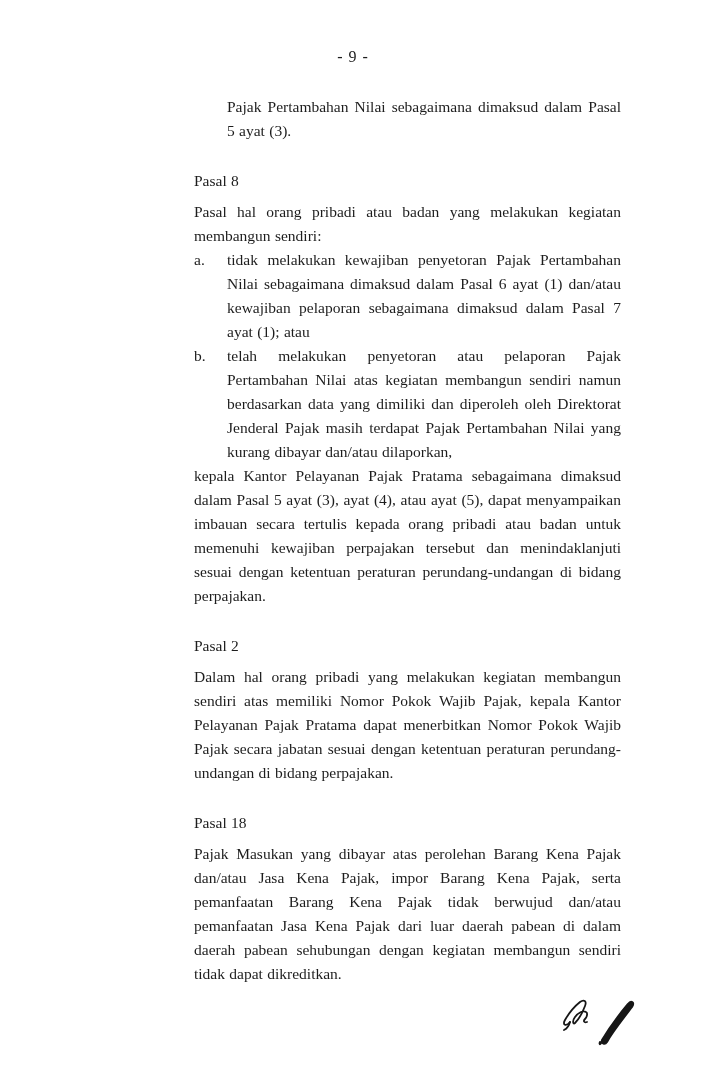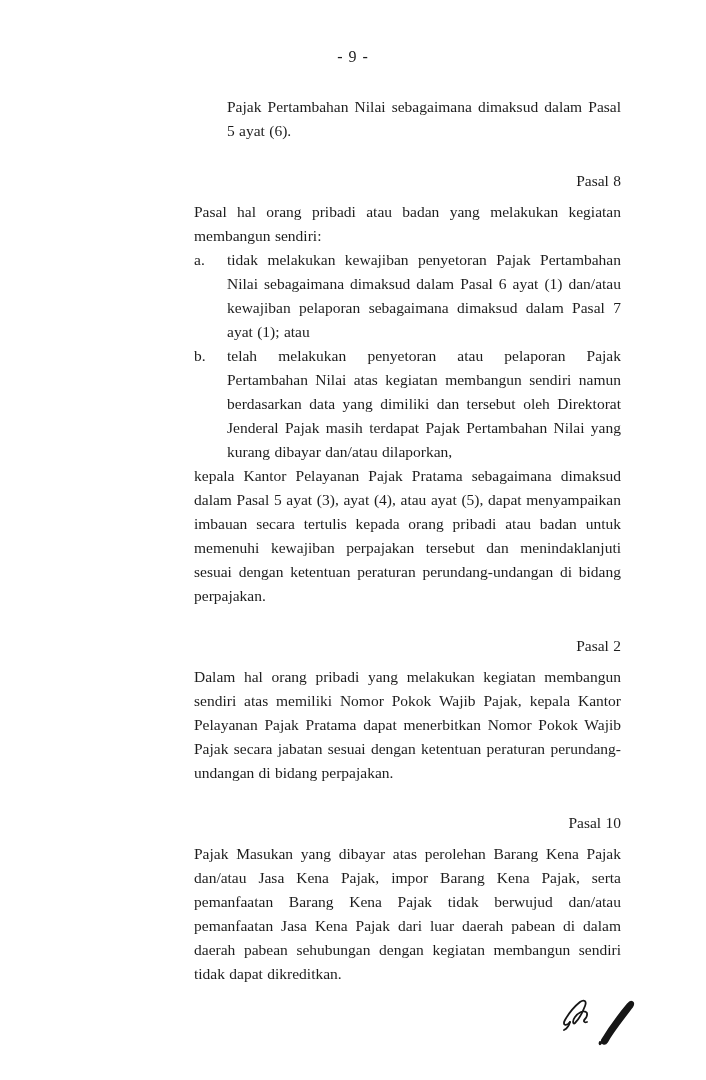--- a/index.html
+++ b/index.html
@@ -22,56 +22,56 @@
     position: absolute;
     left: 194px; top: 95px; width: 427px;
     font-size: 15.5px;
     line-height: 24px;
     text-align: justify;
     word-spacing: 0.03em;
   }
   .content p { margin: 0; }
   .indent { padding-left: 33px; }
   .heading {
-    text-align: right;
+    text-align: left;
     margin: 26px 0 7px 0;
   }
   .hang { position: relative; padding-left: 33px; }
   .hang .marker { position: absolute; left: 0; top: 0; }
   .sig {
     position: absolute;
     left: 556px; top: 976px;
     width: 90px; height: 72px;
   }
 </style>
 </head>
 <body>
 
 <div class="pageno">- 9 -</div>
 
 <div class="content">
 
-  <p class="indent">Pajak Pertambahan Nilai sebagaimana dimaksud dalam Pasal 5 ayat (6).</p>
+  <p class="indent">Pajak Pertambahan Nilai sebagaimana dimaksud dalam Pasal 5 ayat (3).</p>
 
   <div class="heading">Pasal 8</div>
   <p>Pasal hal orang pribadi atau badan yang melakukan kegiatan membangun sendiri:</p>
   <div class="hang">
     <span class="marker">a.</span>
     <span>tidak melakukan kewajiban penyetoran Pajak Pertambahan Nilai sebagaimana dimaksud dalam Pasal 6 ayat (1) dan/atau kewajiban pelaporan sebagaimana dimaksud dalam Pasal 7 ayat (1); atau</span>
   </div>
   <div class="hang">
     <span class="marker">b.</span>
-    <span>telah melakukan penyetoran atau pelaporan Pajak Pertambahan Nilai atas kegiatan membangun sendiri namun berdasarkan data yang dimiliki dan tersebut oleh Direktorat Jenderal Pajak masih terdapat Pajak Pertambahan Nilai yang kurang dibayar dan/atau dilaporkan,</span>
+    <span>telah melakukan penyetoran atau pelaporan Pajak Pertambahan Nilai atas kegiatan membangun sendiri namun berdasarkan data yang dimiliki dan diperoleh oleh Direktorat Jenderal Pajak masih terdapat Pajak Pertambahan Nilai yang kurang dibayar dan/atau dilaporkan,</span>
   </div>
   <p>kepala Kantor Pelayanan Pajak Pratama sebagaimana dimaksud dalam Pasal 5 ayat (3), ayat (4), atau ayat (5), dapat menyampaikan imbauan secara tertulis kepada orang pribadi atau badan untuk memenuhi kewajiban perpajakan tersebut dan menindaklanjuti sesuai dengan ketentuan peraturan perundang-undangan di bidang perpajakan.</p>
 
   <div class="heading">Pasal 2</div>
   <p>Dalam hal orang pribadi yang melakukan kegiatan membangun sendiri atas memiliki Nomor Pokok Wajib Pajak, kepala Kantor Pelayanan Pajak Pratama dapat menerbitkan Nomor Pokok Wajib Pajak secara jabatan sesuai dengan ketentuan peraturan perundang-undangan di bidang perpajakan.</p>
 
-  <div class="heading">Pasal 10</div>
+  <div class="heading">Pasal 18</div>
   <p>Pajak Masukan yang dibayar atas perolehan Barang Kena Pajak dan/atau Jasa Kena Pajak, impor Barang Kena Pajak, serta pemanfaatan Barang Kena Pajak tidak berwujud dan/atau pemanfaatan Jasa Kena Pajak dari luar daerah pabean di dalam daerah pabean sehubungan dengan kegiatan membangun sendiri tidak dapat dikreditkan.</p>
 
 </div>
 
 <svg class="sig" viewBox="0 0 90 72">
   <g>
     <path d="M14,46 c-4,5 -8,3 -5,-2 c4,-7 10,-14 15,-18 c4,-3 7,-1 5,4 c-3,8 -8,15 -10,17 c-2,2 -3,-2 0,-6 c3,-4 8,-7 11,-5 c2,1 1,5 -1,7 c-2,2 -1,4 2,3" fill="none" stroke="#161616" stroke-width="1.8" stroke-linecap="round" stroke-linejoin="round"></path>
     <path d="M14,46 c-1,4 -4,7 -6,8" fill="none" stroke="#161616" stroke-width="1.8" stroke-linecap="round"></path>
   </g>
   <g>

